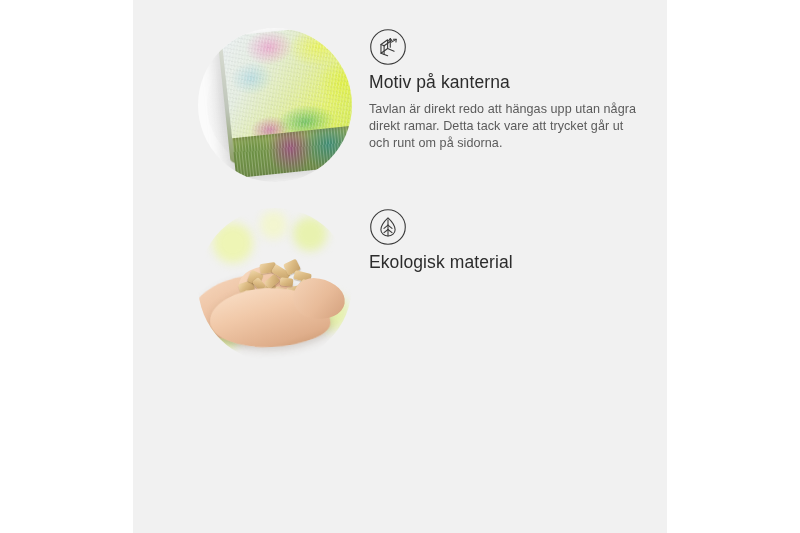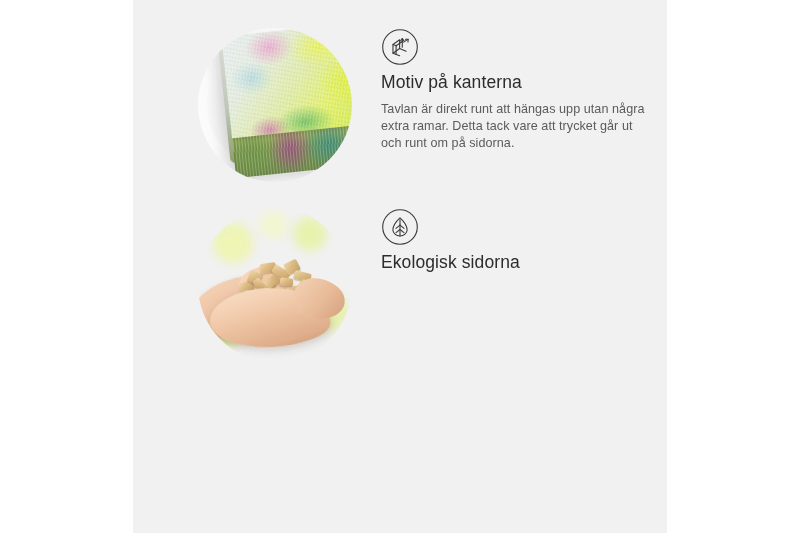--- a/index.html
+++ b/index.html
@@ -130,21 +130,21 @@
     background:linear-gradient(150deg,#f9ddc5 0%,#eec3a2 70%,#d6a07c 100%);
   }
   .chips{position:absolute;left:24%;top:33%;width:58%;height:34%;}
   .chip{
     position:absolute;border-radius:2px;
     background:linear-gradient(140deg,#f0d7ab 0%,#dcbb83 45%,#c39f67 100%);
     box-shadow:0 1px 1px rgba(90,60,30,.28);
   }
 
   
-  .copy{position:absolute;left:248px;top:0;width:270px;}
+  .copy{position:absolute;left:236px;top:0;width:270px;}
   .icon-wrap{width:38px;height:38px;margin:0 0 6px 0;}
   .icon-wrap svg{display:block;width:38px;height:38px;}
   .f-title{
     margin:0;padding:0;
     font-size:17.5px;font-weight:400;color:#2c2c2c;
     letter-spacing:.1px;line-height:1.25;
   }
   .f-desc{
     margin:7px 0 0 0;padding:0;
     font-size:12.6px;font-weight:400;color:#5b5b5b;
@@ -180,21 +180,21 @@
             <path d="M15.9 18.7 L22.7 13.9"></path>
             <path d="M22.4 20.2 L22.4 12.0"></path>
             <path d="M22.4 11.2 L20.6 13.6"></path>
             <path d="M22.4 11.2 L24.2 13.6"></path>
             <path d="M23.8 14.9 L28.0 12.2"></path>
             <path d="M28.6 11.8 L25.7 11.9"></path>
             <path d="M28.6 11.8 L28.4 14.8"></path>
           </svg>
         </div>
         <h3 class="f-title">Motiv på kanterna</h3>
-        <p class="f-desc">Tavlan är direkt runt att hängas upp utan några extra ramar. Detta tack vare att trycket går ut och runt om på sidorna.</p>
+        <p class="f-desc">Tavlan är direkt redo att hängas upp utan några direkt ramar. Detta tack vare att trycket går ut och runt om på sidorna.</p>
       </div>
     </div>
 
     <div class="feature row2">
 
       <div class="media media-eco">
         <div class="bokeh b1"></div>
         <div class="bokeh b2"></div>
         <div class="bokeh b3"></div>
         <div class="bokeh b4"></div>
@@ -226,18 +226,18 @@
           <svg viewBox="0 0 40 40" fill="none" stroke="#3a3a3a" stroke-width="1.15" stroke-linecap="round" stroke-linejoin="round">
             <circle cx="20" cy="20" r="18.2"></circle>
             <path d="M20 10.3 C14.6 15.2 12.5 19.6 12.5 23.0 C12.5 26.6 15.8 29.4 20 29.4 C24.2 29.4 27.5 26.6 27.5 23.0 C27.5 19.6 25.4 15.2 20 10.3 Z"></path>
             <path d="M20 12.4 L20 29.4"></path>
             <path d="M20 18.1 L15.8 21.5"></path>
             <path d="M20 18.1 L24.2 21.5"></path>
             <path d="M20 22.6 L15.8 26.0"></path>
             <path d="M20 22.6 L24.2 26.0"></path>
           </svg>
         </div>
-        <h3 class="f-title">Ekologisk sidorna</h3>
+        <h3 class="f-title">Ekologisk material</h3>
       </div>
     </div>
 
   </div>
 </div>
 
 </body></html>

